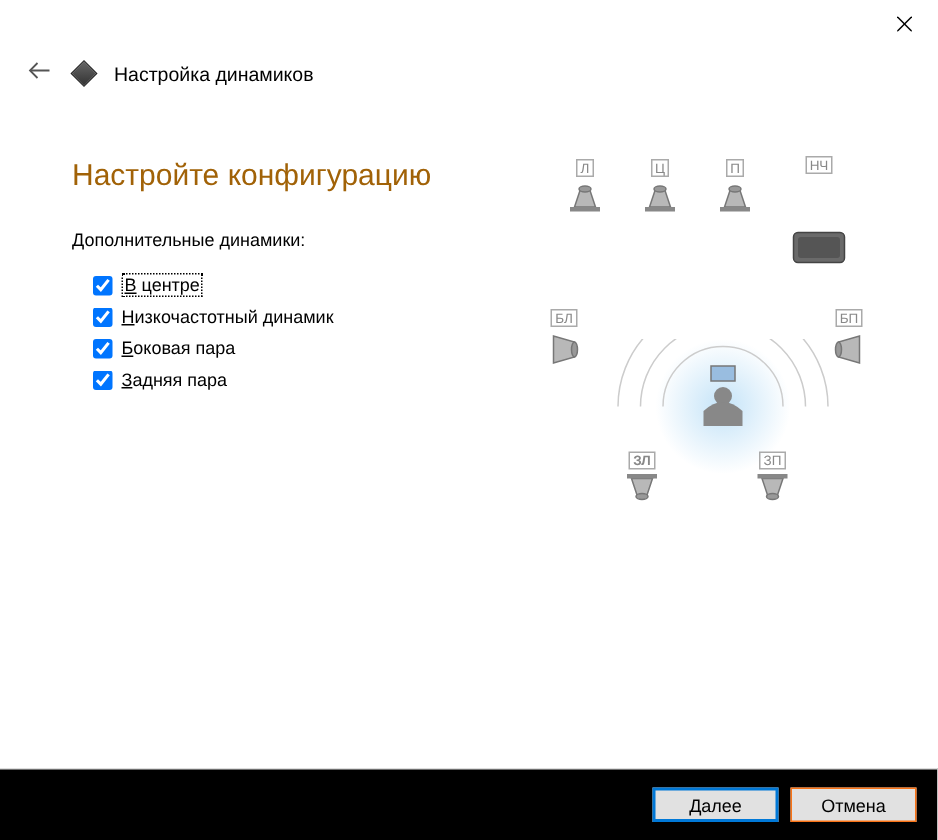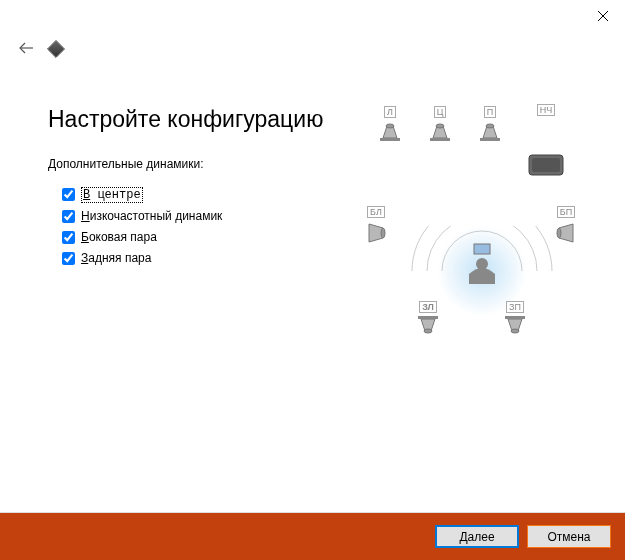--- a/index.html
+++ b/index.html
@@ -43,22 +43,22 @@
   }
   .app-icon-wrap { width:16px; height:16px; display:flex; align-items:center; justify-content:center; }
   .header-title { font-size: 13px; }
   .content {
     display: flex;
     padding: 40px 28px 10px 48px;
     gap: 20px;
   }
   .left { flex: 1; }
   .page-title {
-    color: #000000;
-    font-size: 23px;
+    color: #a16207;
+    font-size: 20px;
     font-weight: 400;
     margin-bottom: 24px;
   }
   .instruction {
     font-size: 12px;
     line-height: 1.5;
     margin-bottom: 20px;
     max-width: 260px;
   }
   .section-label { font-size: 12px; margin-bottom: 16px; }
@@ -67,21 +67,21 @@
     display: flex;
     align-items: center;
     gap: 6px;
     margin-bottom: 7px;
     font-size: 12px;
   }
   .checkbox-row input[type=checkbox] {
     width: 13px; height: 13px;
   }
   .checkbox-row label { }
-  .focus-box { border:1px dotted #000; padding:0 1px;font-family:Liberation Mono, monospace; }
+  .focus-box { border:1px dotted #000; padding:0 1px; }
   .u { text-decoration: underline; }
 
   .right {
     width: 220px;
     position: relative;
   }
   .diagram {
     position: relative;
     width: 210px;
     height: 250px;
@@ -108,21 +108,21 @@
   }
   .hint {
     font-size: 12px;
     text-align: center;
     margin-top: 20px;
   }
   .footer {
     position: absolute;
     bottom: 0; left: 0; right: 0;
     height: 48px;
-    background: #c2410c;
+    background: #000000;
     border-top: 1px solid #ddd;
     display: flex;
     justify-content: flex-end;
     align-items: center;
     gap: 8px;
     padding-right: 14px;
   }
   .footer button {
     min-width: 84px;
     height: 23px;
@@ -151,20 +151,21 @@
 <div class="header">
   <div class="back-arrow">
     <svg width="16" height="12" viewBox="0 0 16 12">
       <line x1="2" y1="6" x2="15" y2="6" stroke="#555" stroke-width="1.2"></line>
       <polyline points="7,1 2,6 7,11" fill="none" stroke="#555" stroke-width="1.2"></polyline>
     </svg>
   </div>
   <div class="app-icon-wrap">
       <div class="app-icon"></div>
     </div>
+  <div class="header-title">Настройка динамиков</div>
 </div>
 
 <div class="content">
   <div class="left">
     <div class="page-title">Настройте конфигурацию</div>
     <div class="section-label">Дополнительные динамики:</div>
     <div class="checkbox-list" id="checkbox-list">
         <div class="checkbox-row">
           <input type="checkbox" checked="" style="">
           <label><span class="focus-box"><span class="u">В</span> центре</span></label>

